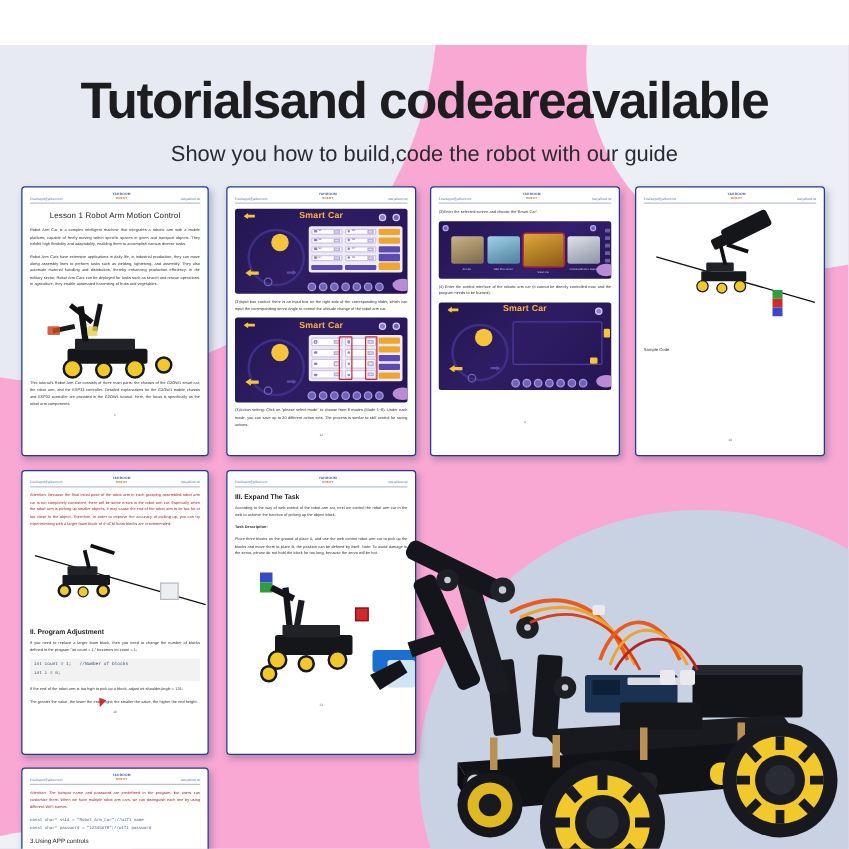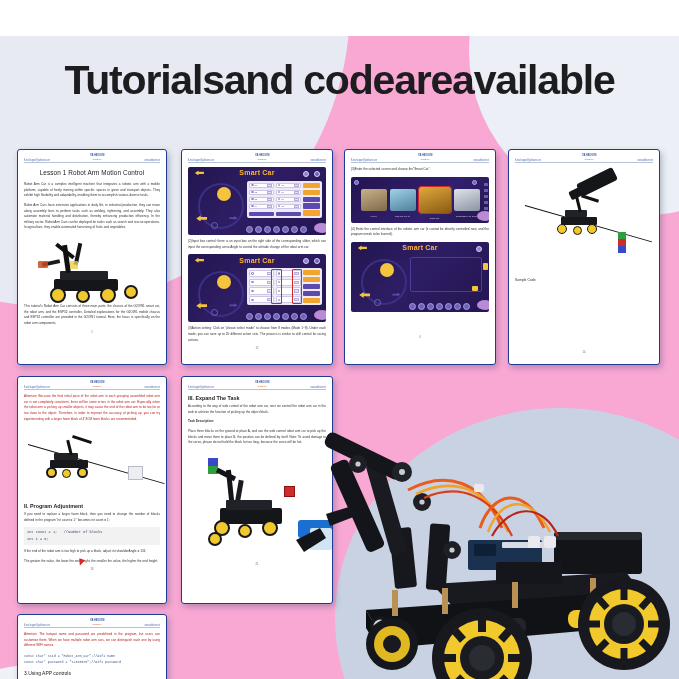--- a/index.html
+++ b/index.html
@@ -217,20 +217,21 @@
 <body>
 
 <div id="stage">
 
   <div class="blob-tl"></div>
   <div class="blob-tr"></div>
   <div class="blob-bl"></div>
 
   <div class="header">
     <div class="title">Tutorialsand codeareavailable</div>
+    <div class="subtitle">Show you how to build,code the robot with our guide</div>
   </div>
 
   <div class="card" style="left:17px; top:113px; width:150px; height:216px;">
     <div class="pg-head">
       <div class="hl">E-mail:support@yahboom.com</div>
       <div class="pg-logo">
         <div class="l1">YAHBOOM</div>
         <div class="l2">ROBOT</div>
       </div>
       <div class="hr">www.yahboom.net</div>

